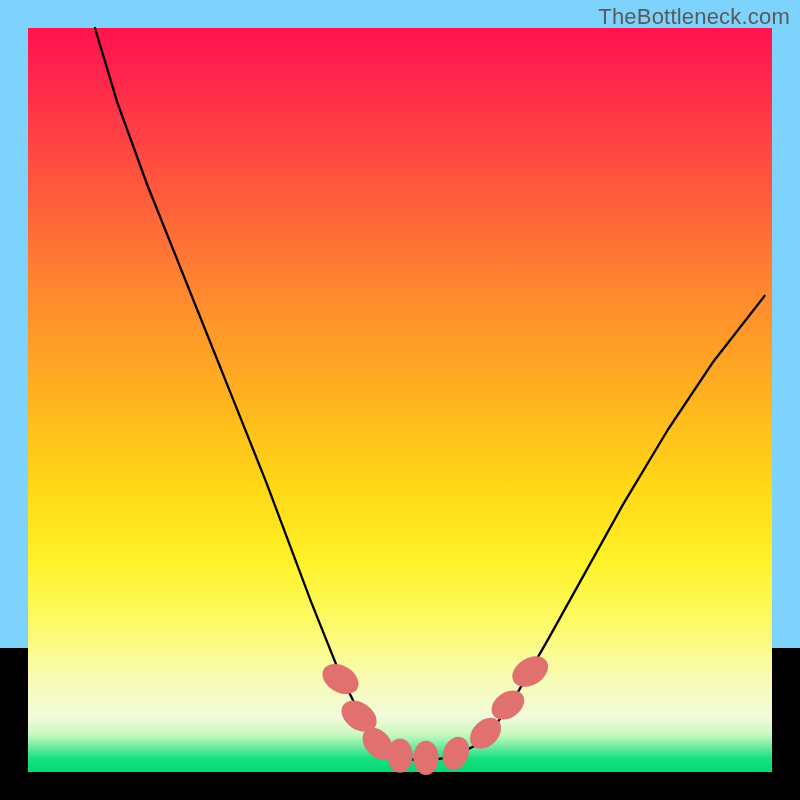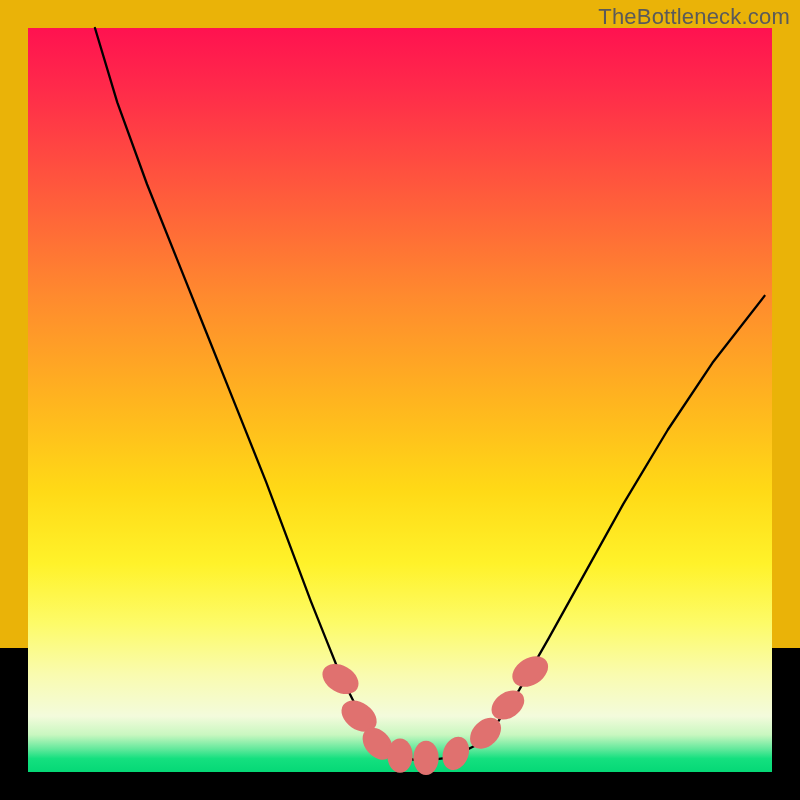--- a/index.html
+++ b/index.html
@@ -8,21 +8,21 @@
     width: 800px;
     height: 800px;
     background: #000;
     overflow: hidden;
     font-family: Arial, Helvetica, sans-serif;
   }
   .frame {
     position: relative;
     width: 800px;
     height: 648px;
-    background: #eab308;
+    background: #7dd3fc;
   }
   .watermark {
     position: absolute;
     top: 4px;
     right: 10px;
     color: #5a5a5a;
     font-size: 22px;
     font-weight: 400;
     letter-spacing: 0.2px;
     z-index: 20;

